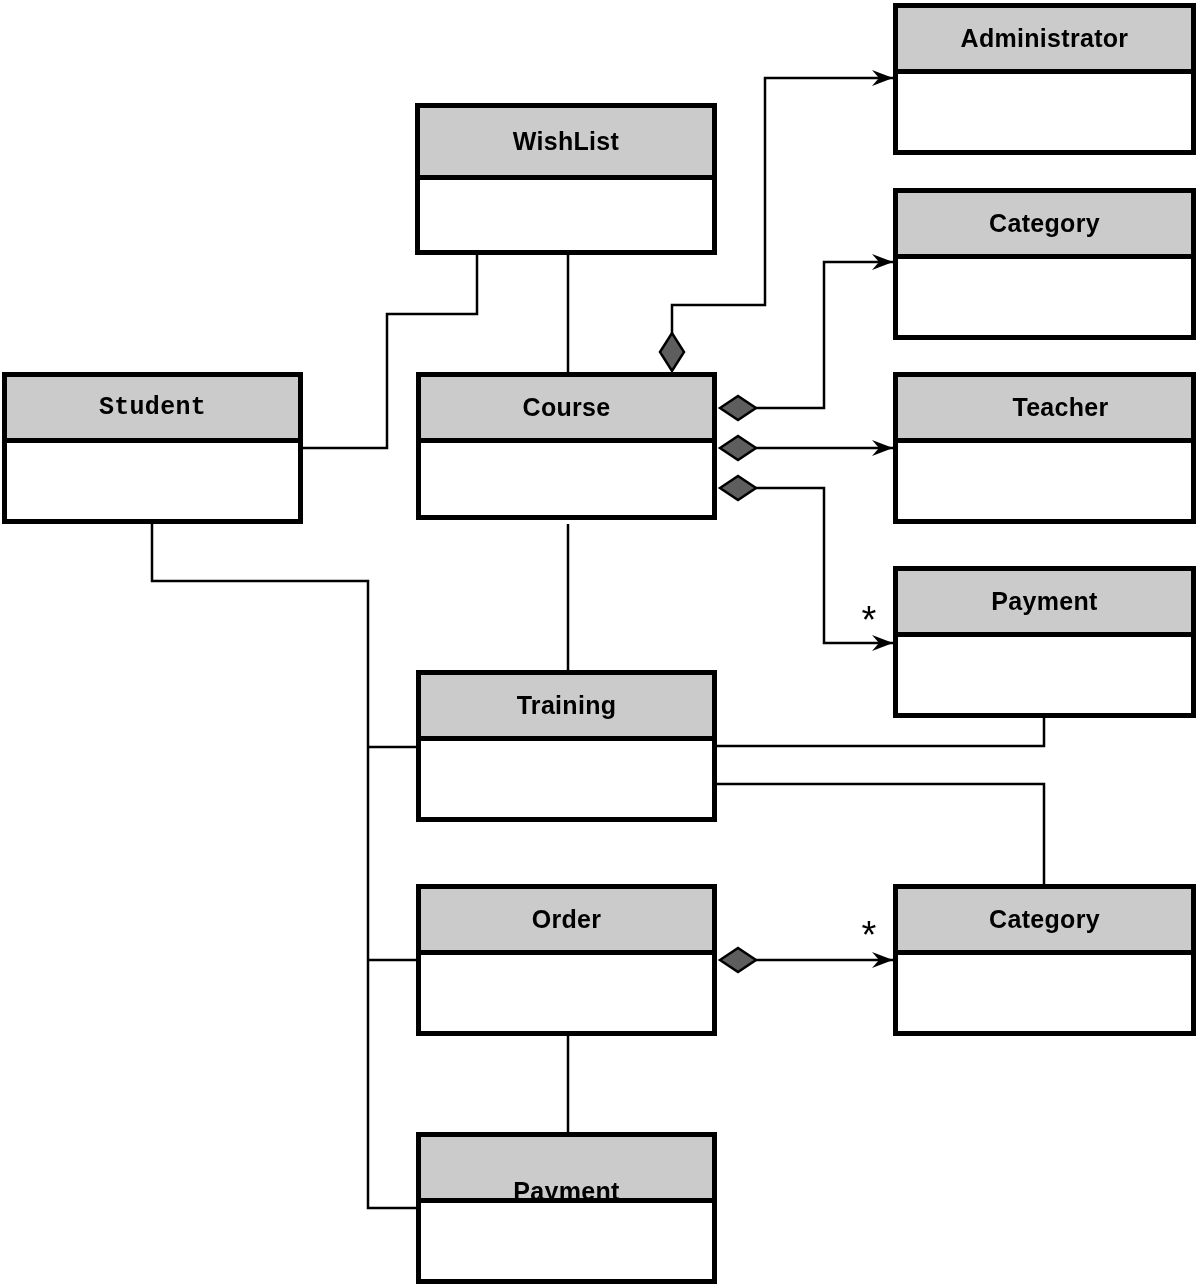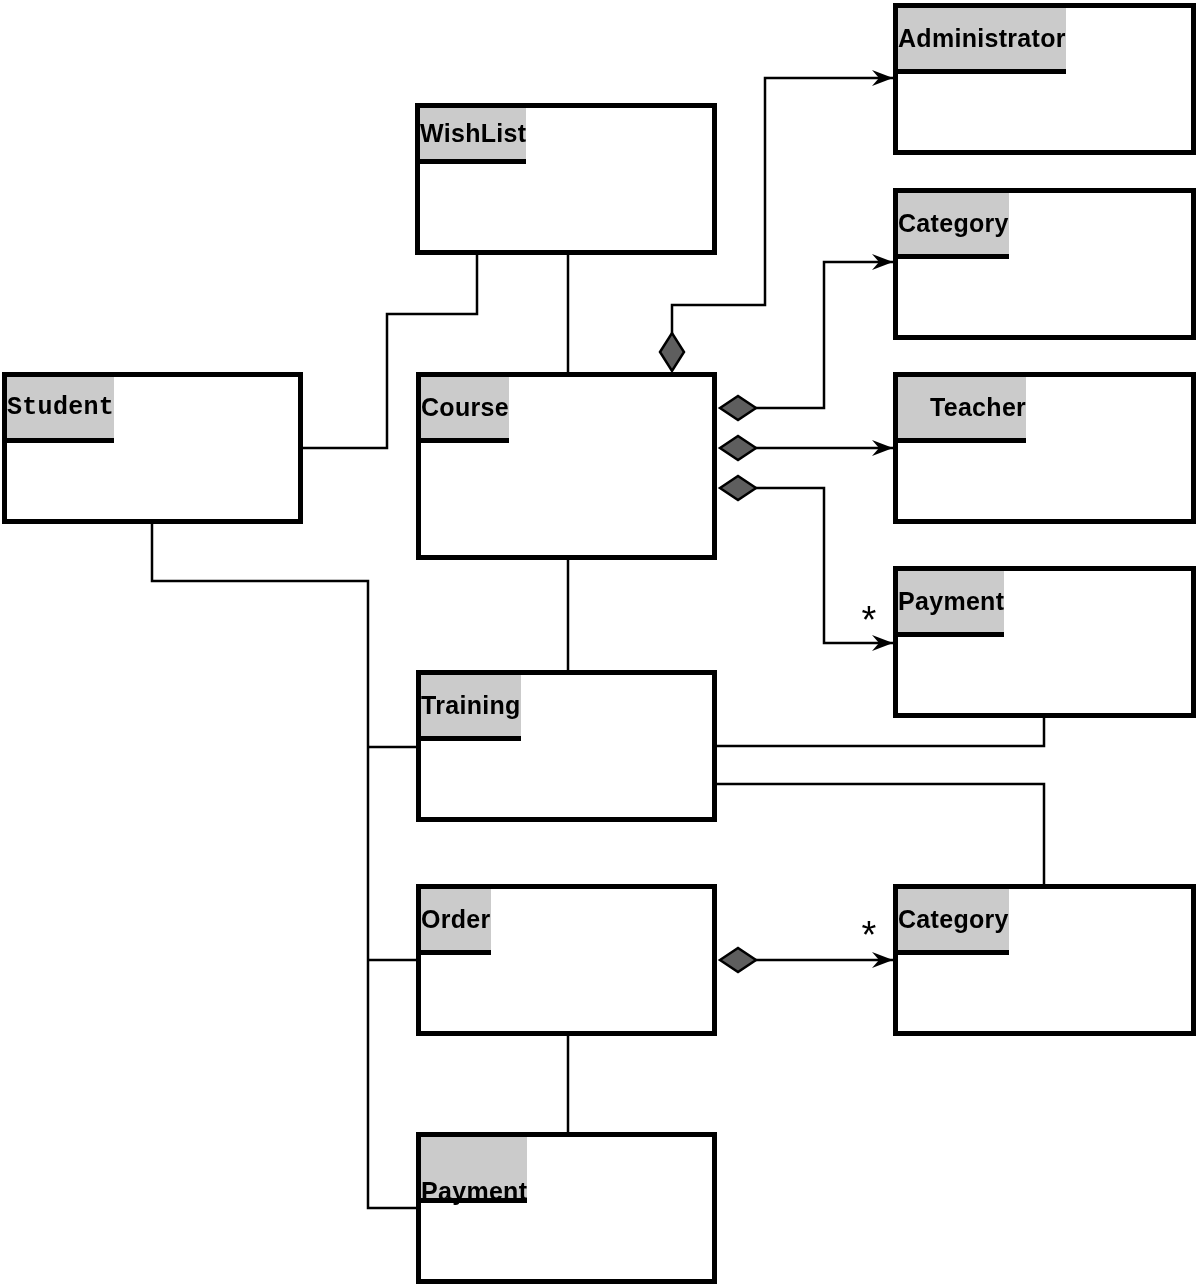--- a/index.html
+++ b/index.html
@@ -21,21 +21,21 @@
     top: 0;
     width: 1198px;
     height: 1288px;
   }
   .class-box {
     position: absolute;
     box-sizing: border-box;
     border: 5px solid #d946ef;
     background: #ffffff;
     display: flex;
-    flex-direction: row;
+    flex-direction: column;
   }
   .class-header {
     box-sizing: border-box;
     border-bottom: 5px solid #000000;
     display: flex;
     align-items: center;
     justify-content: center;
     flex: 0 0 auto;
   }
   .class-name {
@@ -84,38 +84,38 @@
       <polyline points="717,784 1044,784 1044,884" fill="none" stroke="#000000" stroke-width="2.5"></polyline>
       <polyline points="568,1036 568,1132" fill="none" stroke="#000000" stroke-width="2.5"></polyline>
     </svg>
 <div class="class-box" style="left: 893px; top: 3px; width: 303px; height: 152px; border-color: rgb(0, 0, 0);">
     <div class="class-header" style="height: 66px; background: rgb(203, 203, 203); border-bottom-color: rgb(0, 0, 0);">
       <span class="class-name" style="color: rgb(0, 0, 0);">Administrator</span>
     </div>
     <div class="class-body" style="background: rgb(255, 255, 255);"></div>
   </div>
     <div class="class-box" style="left: 415px; top: 103px; width: 302px; height: 152px; border-color: rgb(0, 0, 0);">
-    <div class="class-header" style="height: 56px; background: rgb(203, 203, 203); border-bottom-color: rgb(0, 0, 0);">
+    <div class="class-header" style="height: 72px; background: rgb(203, 203, 203); border-bottom-color: rgb(0, 0, 0);">
       <span class="class-name" style="color: rgb(0, 0, 0);">WishList</span>
     </div>
     <div class="class-body" style="background: rgb(255, 255, 255);"></div>
   </div>
     <div class="class-box" style="left: 893px; top: 188px; width: 303px; height: 152px; border-color: rgb(0, 0, 0);">
     <div class="class-header" style="height: 66px; background: rgb(203, 203, 203); border-bottom-color: rgb(0, 0, 0);">
       <span class="class-name" style="color: rgb(0, 0, 0);">Category</span>
     </div>
     <div class="class-body" style="background: rgb(255, 255, 255);"></div>
   </div>
     <div class="class-box" style="left: 2px; top: 372px; width: 301px; height: 152px; border-color: rgb(0, 0, 0);">
     <div class="class-header" style="height: 66px; background: rgb(203, 203, 203); border-bottom-color: rgb(0, 0, 0);">
       <span class="class-name" style="color: rgb(0, 0, 0); font-family: Liberation Mono, monospace;">Student</span>
     </div>
     <div class="class-body" style="background: rgb(255, 255, 255);"></div>
   </div>
-    <div class="class-box" style="left: 416px; top: 372px; width: 301px; height: 188px; border-color: rgb(0, 0, 0);">
+    <div class="class-box" style="left: 416px; top: 372px; width: 301px; height: 148px; border-color: rgb(0, 0, 0);">
     <div class="class-header" style="height: 66px; background: rgb(203, 203, 203); border-bottom-color: rgb(0, 0, 0);">
       <span class="class-name" style="color: rgb(0, 0, 0);">Course</span>
     </div>
     <div class="class-body" style="background: rgb(255, 255, 255);"></div>
   </div>
     <div class="class-box" style="left: 893px; top: 372px; width: 303px; height: 152px; border-color: rgb(0, 0, 0);">
     <div class="class-header" style="height: 66px; background: rgb(203, 203, 203); border-bottom-color: rgb(0, 0, 0); padding-left: 32px;">
       <span class="class-name" style="color: rgb(0, 0, 0);">Teacher</span>
     </div>
     <div class="class-body" style="background: rgb(255, 255, 255);"></div>

